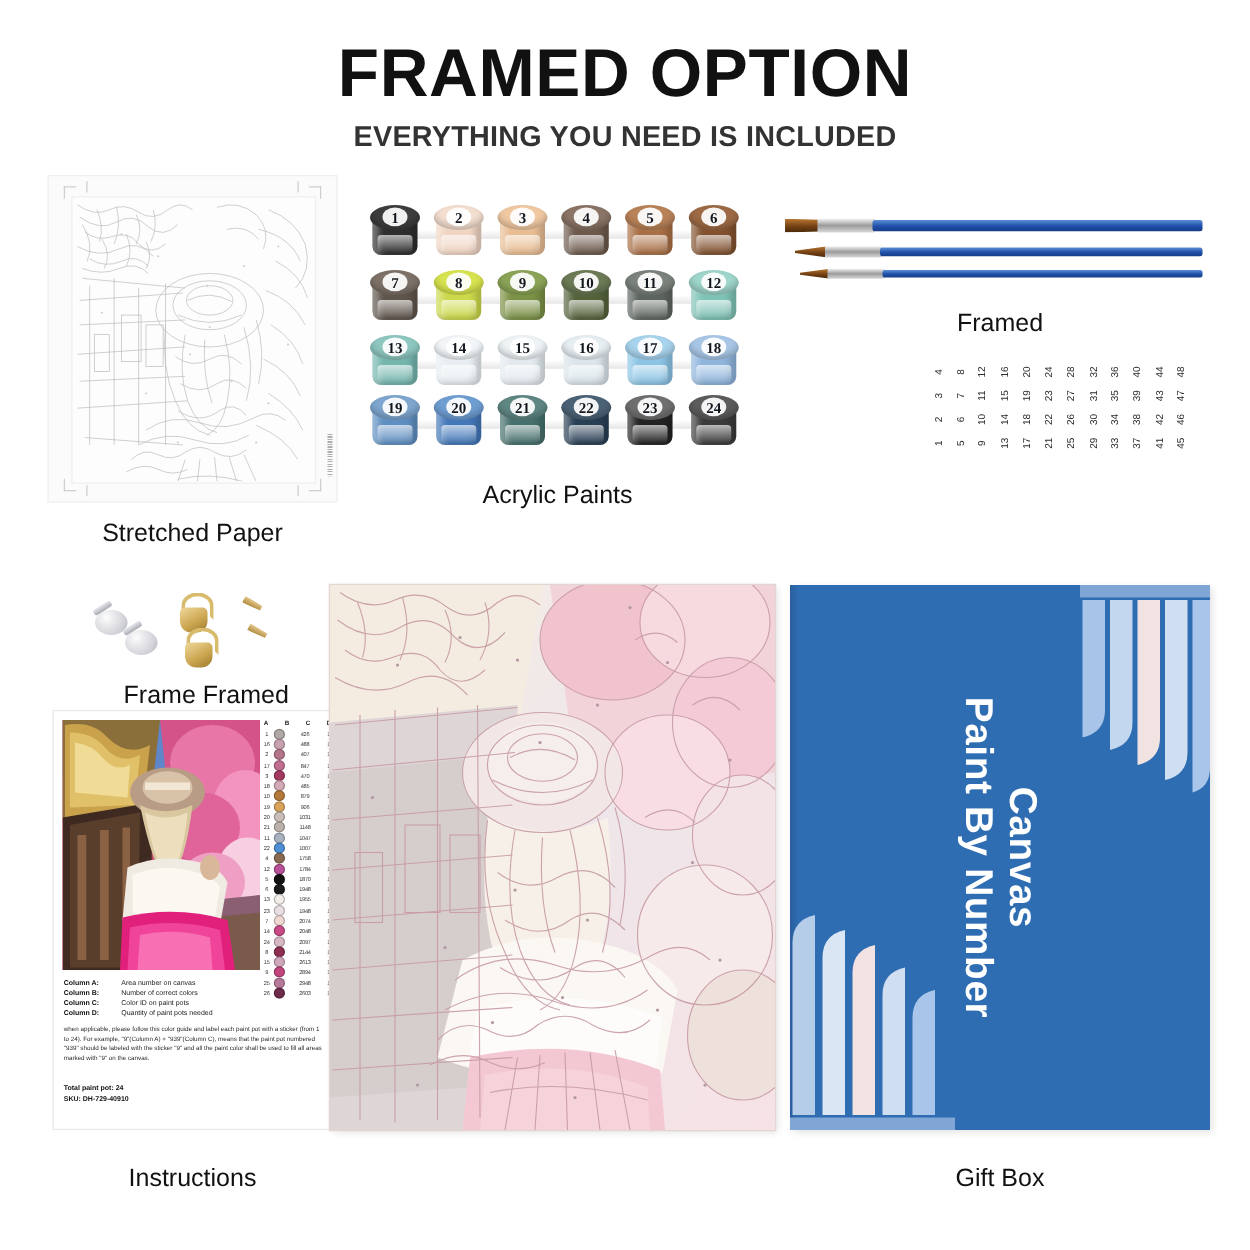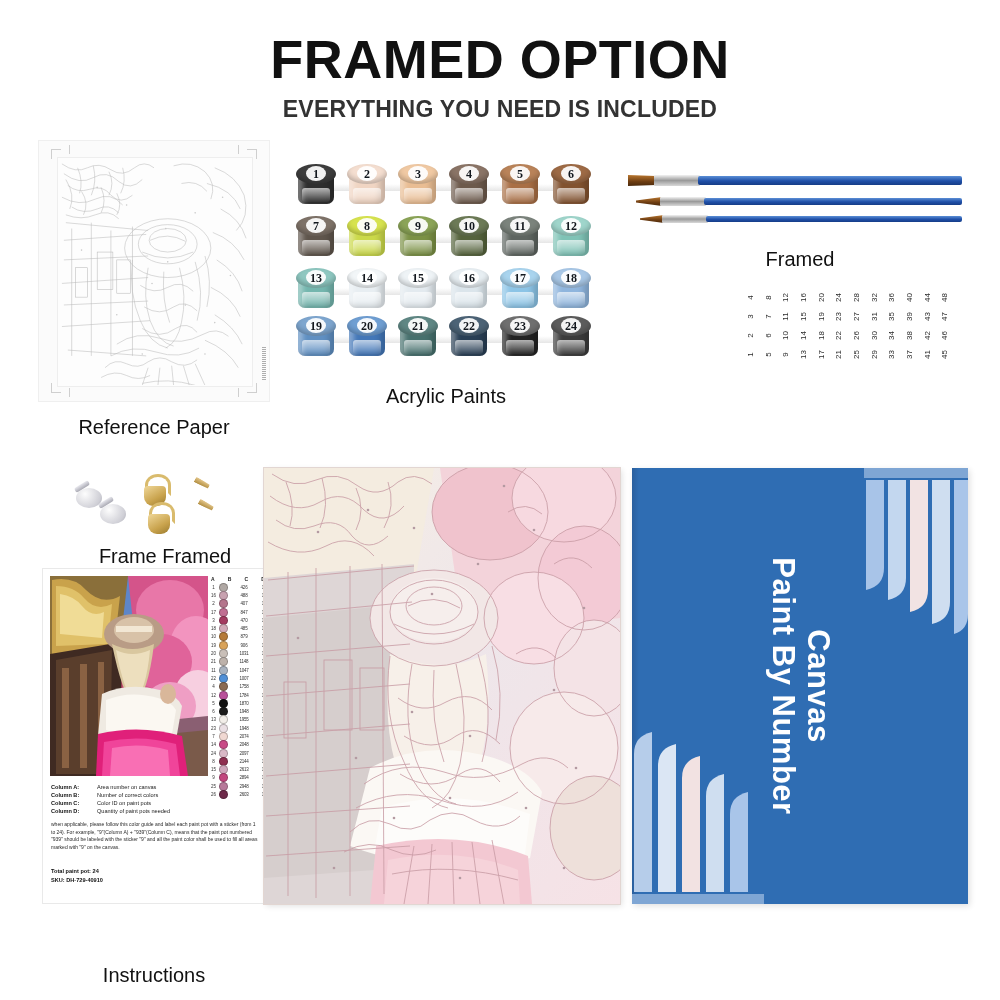--- a/index.html
+++ b/index.html
@@ -317,21 +317,21 @@
             <circle cx="150" cy="200" r="0.8"></circle>
           <circle cx="24" cy="94" r="0.8"></circle>
             <circle cx="86" cy="200" r="0.8"></circle>
           <circle cx="112" cy="106" r="0.8"></circle>
             <circle cx="160" cy="168" r="0.8"></circle>
         </g>
       </svg>
     </div>
     <div class="sig"></div>
   </div>
-  <div class="cap" style="left:38px;top:416px;width:232px;">Reference Paper</div>
+  <div class="cap" style="left:38px;top:416px;width:232px;">Stretched Paper</div>
 
   <div class="potsWrap">
     <div class="potRow" id="potrow-0" style="top:0px;">   
         <div class="rail"></div>
         <div class="pot" style="left: 0px; top: 0px;">
           <div class="body" style="background:#2e2e2e"></div>
           <div class="sheen"></div>
           <div class="lid" style="background:#3d3d3d"></div>
           <div class="numdisc"></div>
           <div class="num">1</div>
@@ -833,21 +833,21 @@
       <div>
         <span>Total paint pot:</span>
         <span>24</span>
       </div>
       <div>
         <span>SKU:</span>
         <span>DH-729-40910</span>
       </div>
     </div>
   </div>
-  <div class="cap" style="left:38px;top:932px;width:232px;margin-top:32px;">Instructions</div>
+  <div class="cap" style="left:38px;top:932px;width:232px;">Instructions</div>
 
   <div class="canvasBox">
     <svg viewBox="0 0 356 436" preserveAspectRatio="none" width="356" height="436" aria-hidden="true">
       <defs>
         <linearGradient id="skyg" x1="0" y1="0" x2="1" y2="1">
           <stop offset="0" stop-color="#f7efe4"></stop>
             <stop offset="0.5" stop-color="#eee6ea"></stop>
           <stop offset="1" stop-color="#f6e2e6"></stop>
         </linearGradient>
       </defs>
@@ -964,14 +964,15 @@
         <path d="M50 64 Q50 46 68 42 L68 178 L50 178 Z" fill="#f2e2e2"></path>
         <path d="M74 82 Q74 64 92 60 L92 178 L74 178 Z" fill="#cfdef0"></path>
         <path d="M98 100 Q98 82 116 78 L116 178 L98 178 Z" fill="#a9c5e9"></path>
       </svg>
     </div>
     <div class="vtext">
       <div>Canvas</div>
       <div>Paint By Number</div>
     </div>
   </div>
+  <div class="cap" style="left:632px;top:932px;width:336px;">Gift Box</div>
 
 </div>
 
 </body></html>

